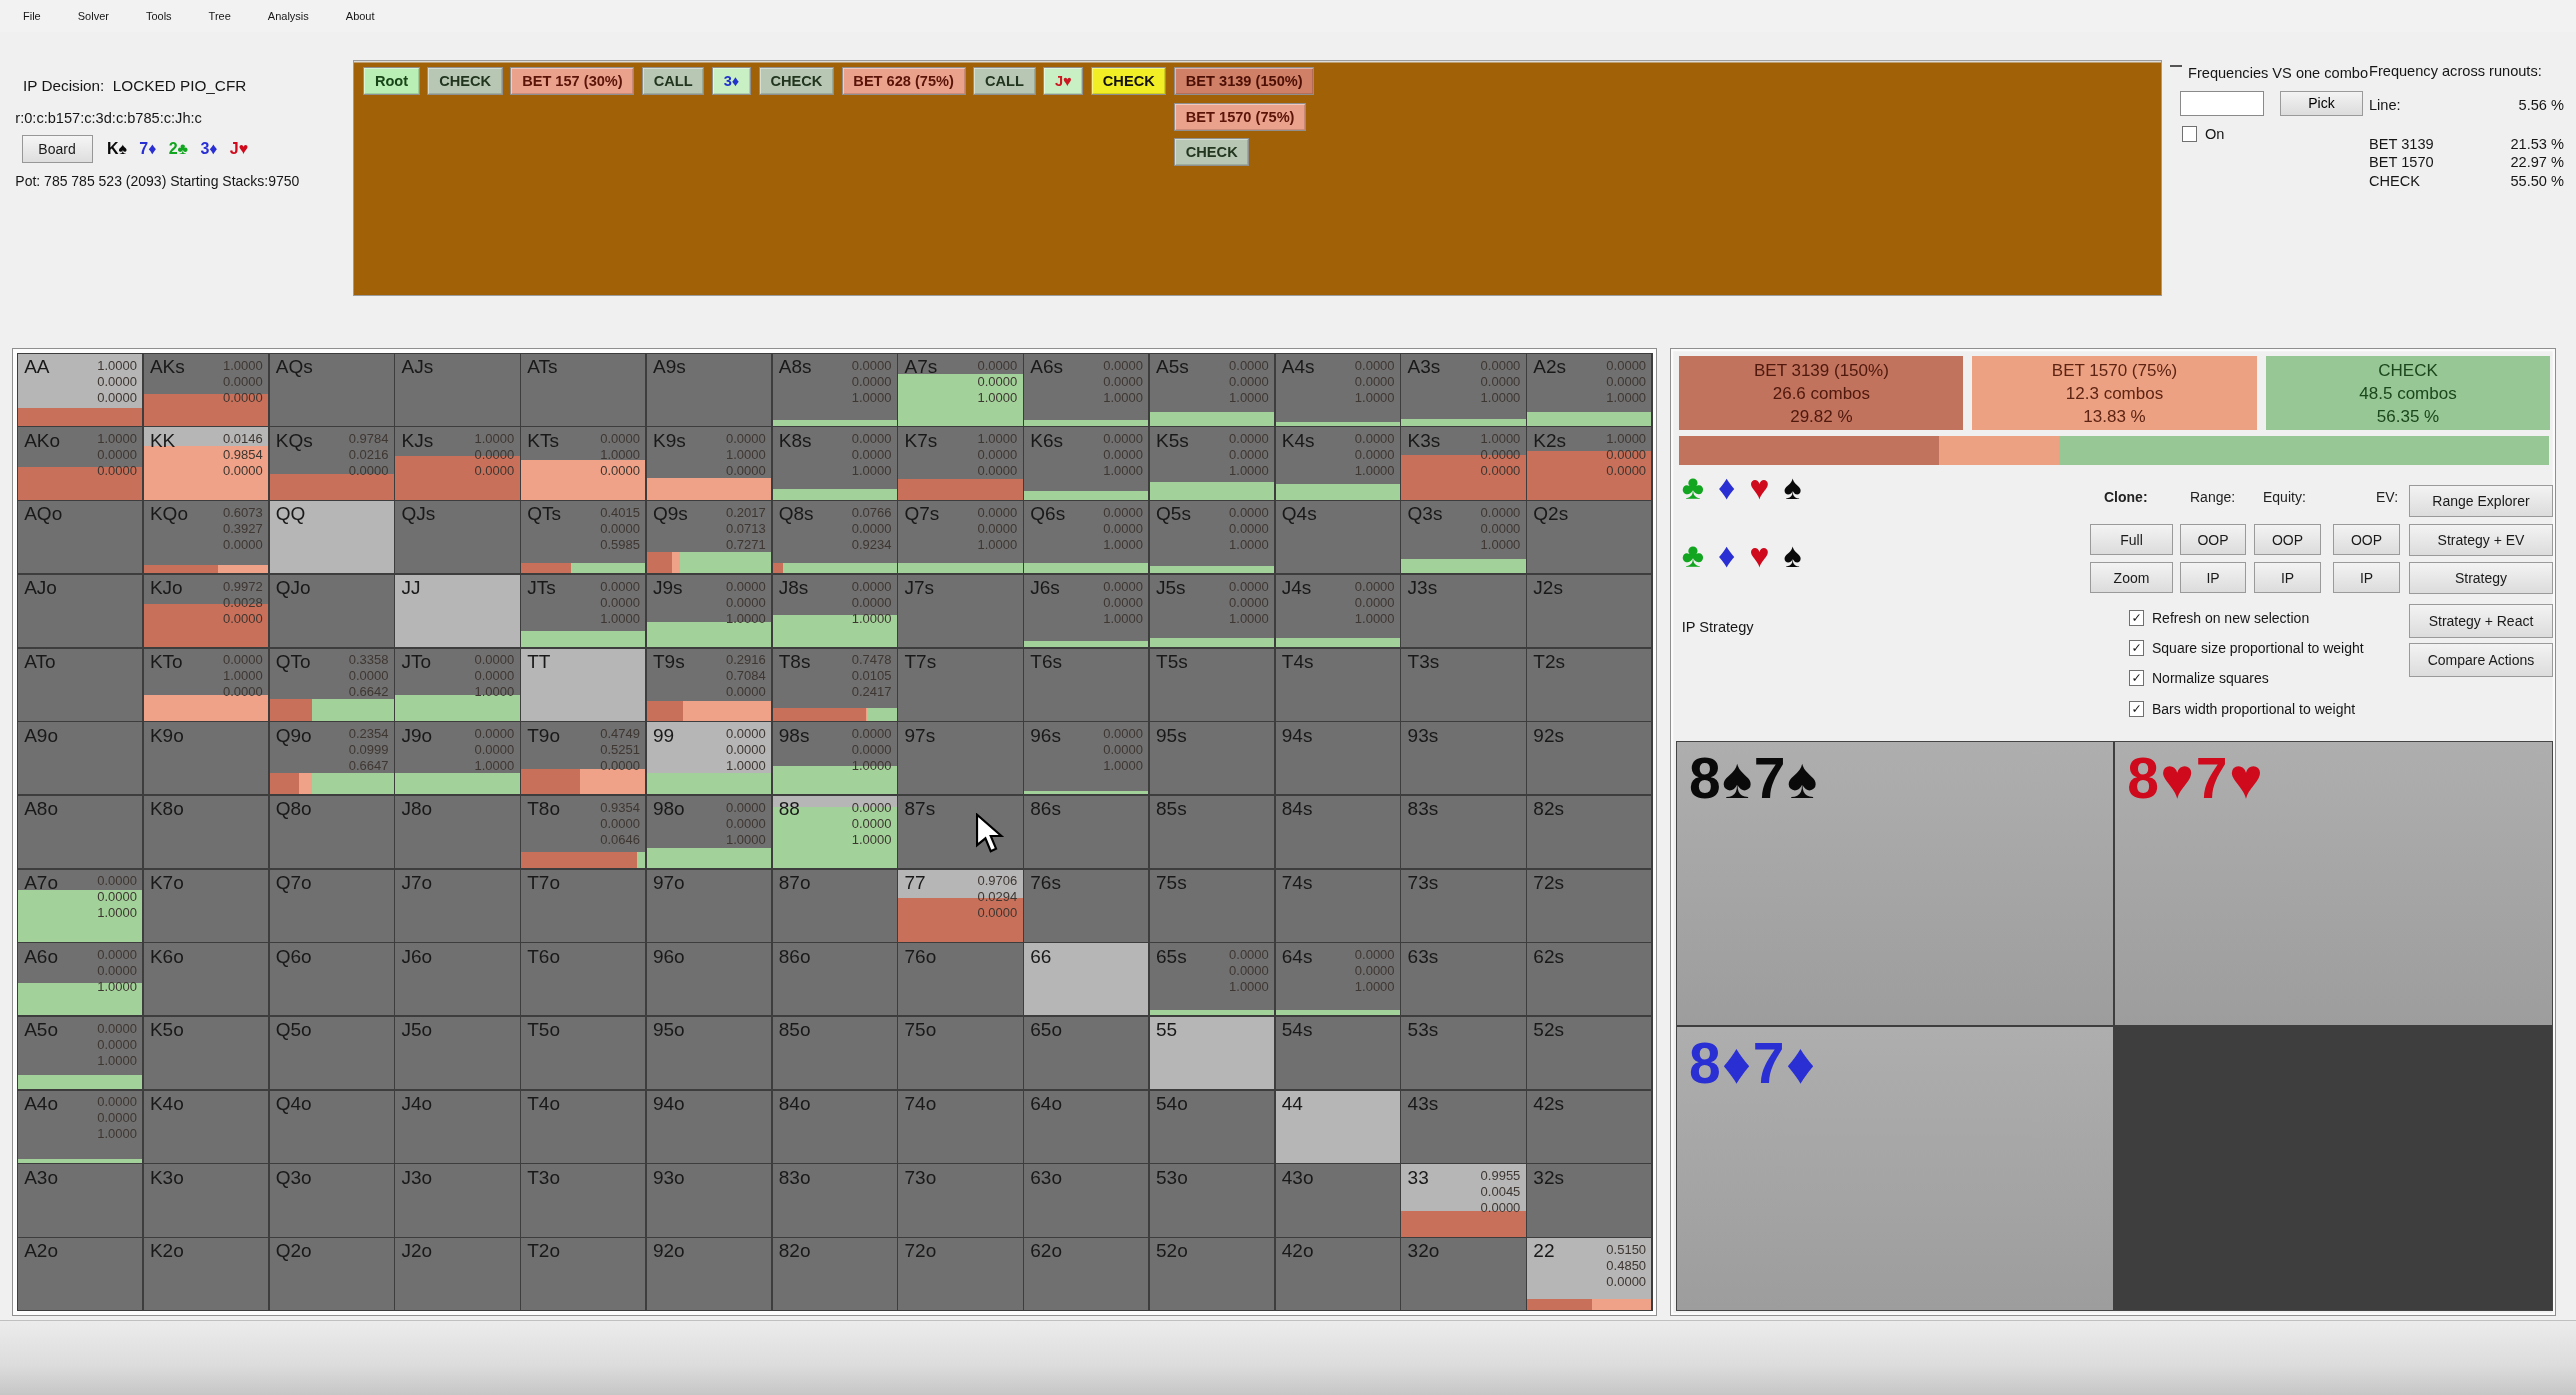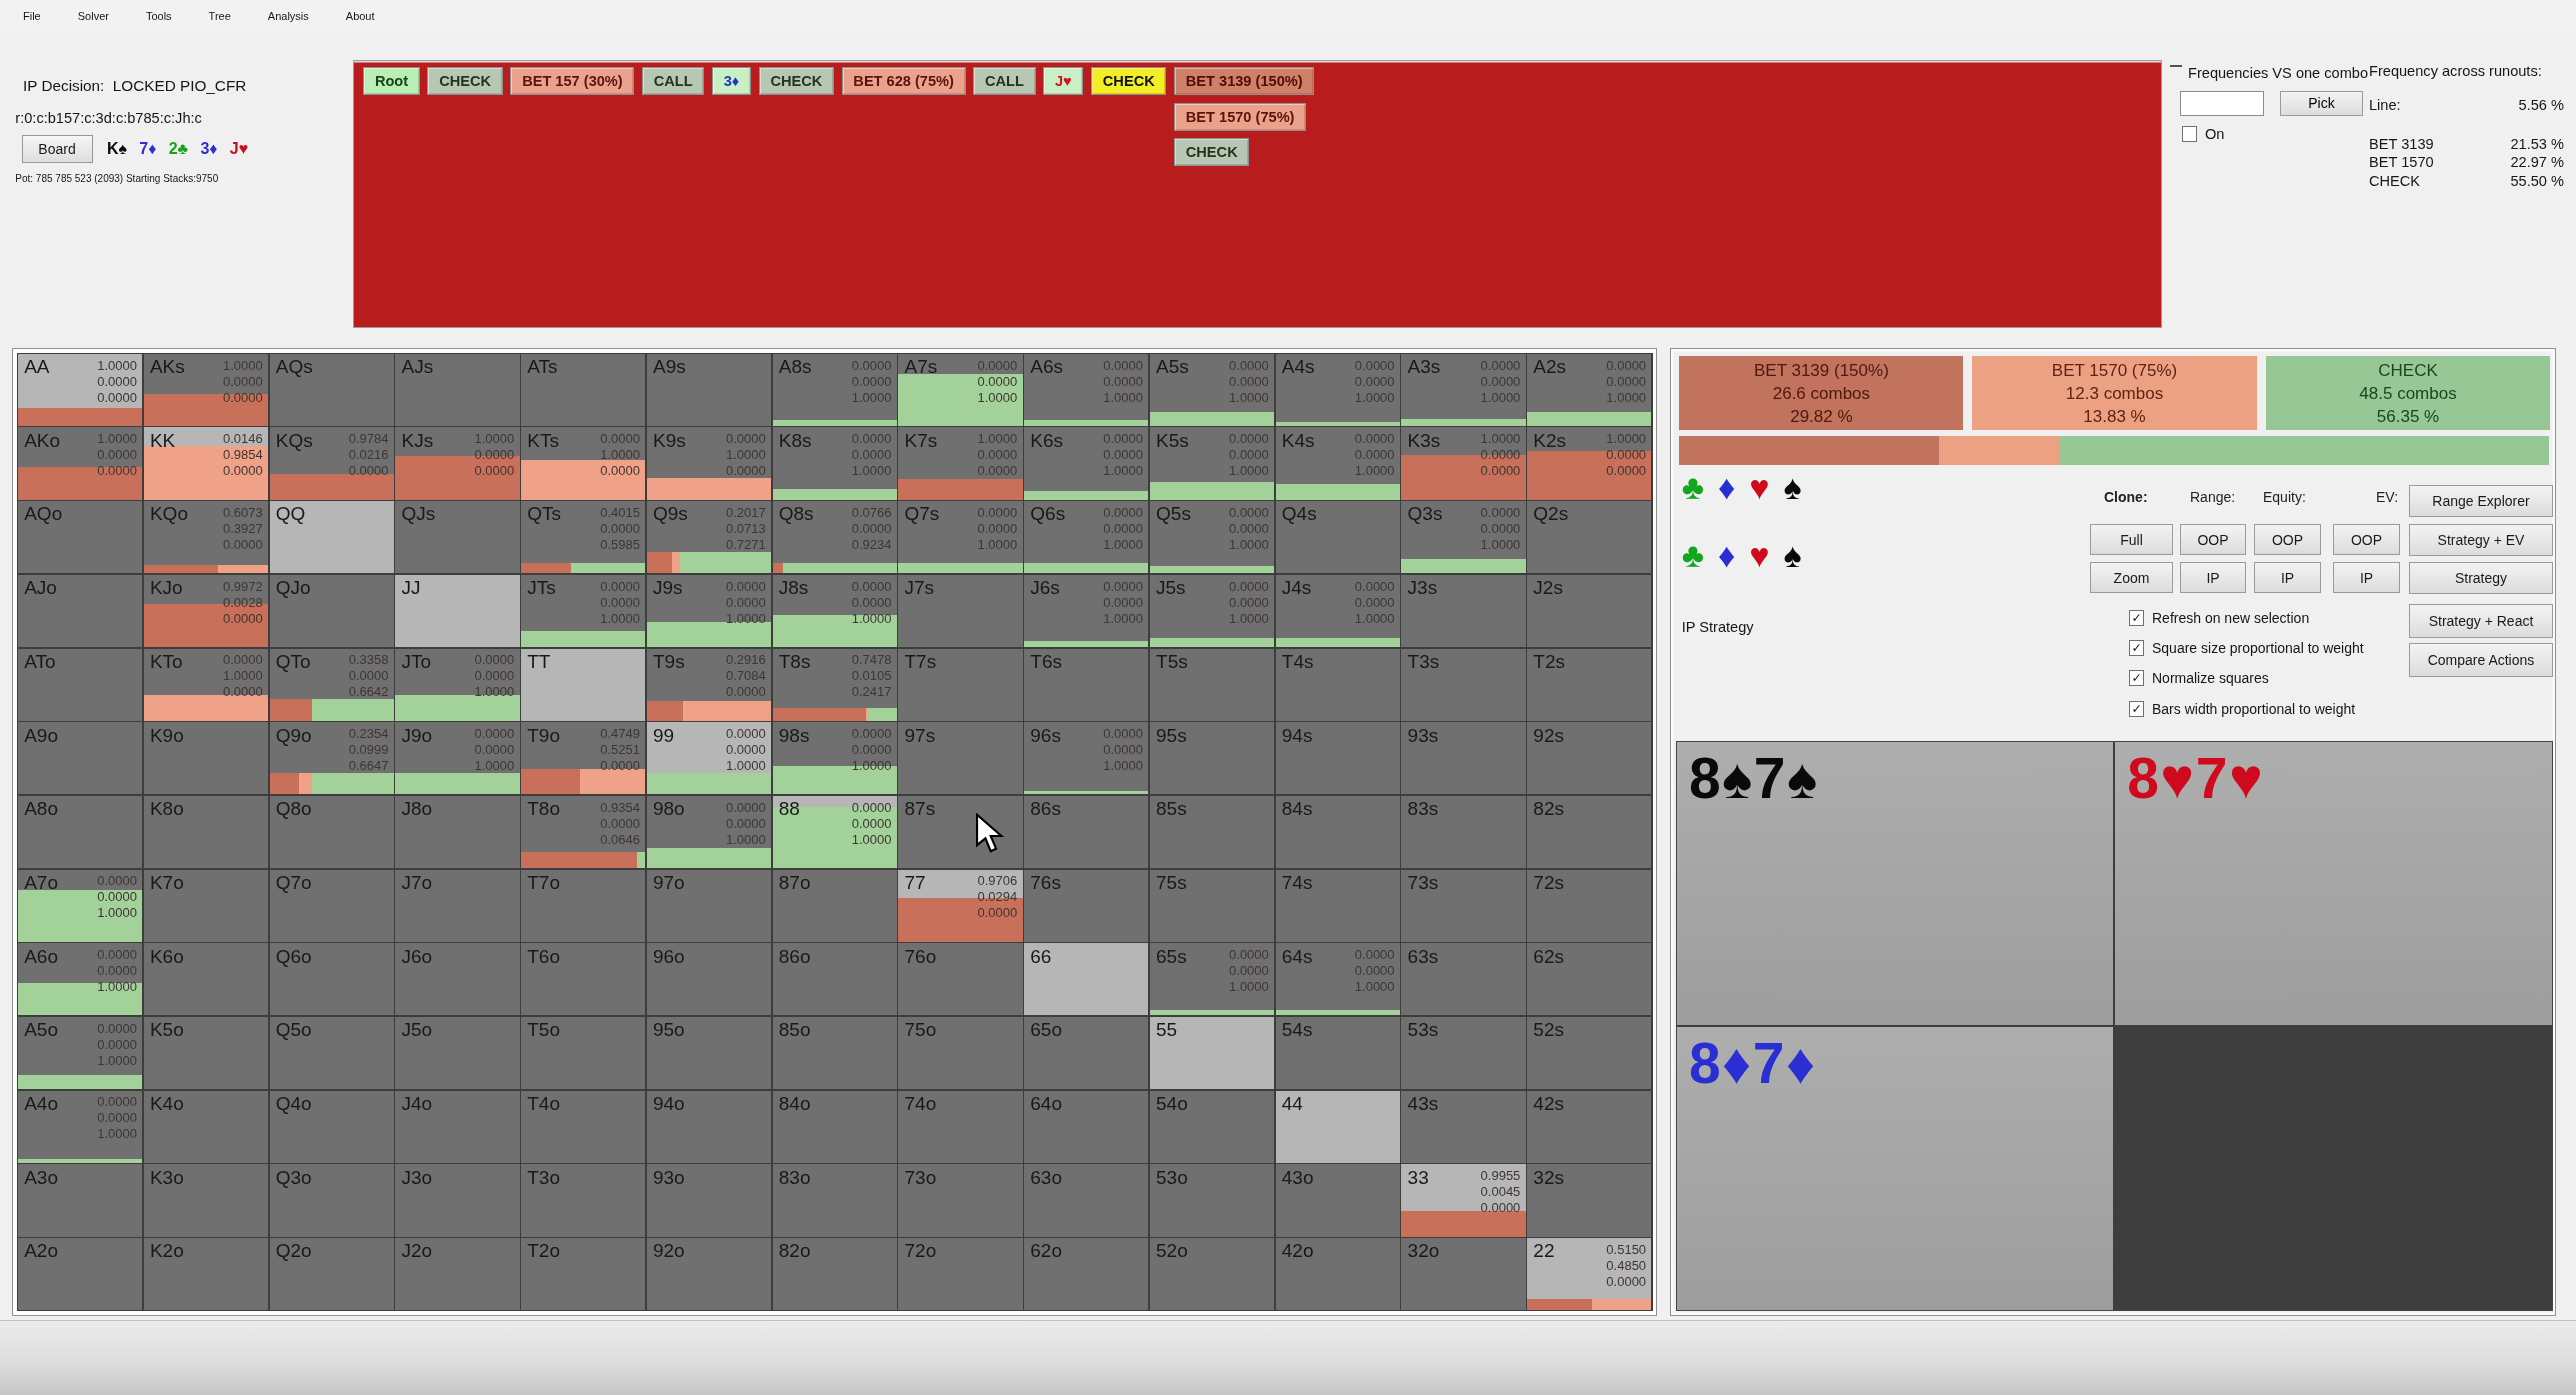--- a/index.html
+++ b/index.html
@@ -10,23 +10,23 @@
   .menubar{position:absolute;left:0;top:0;width:100%;height:32px;display:flex;align-items:center;gap:37px;padding-left:23px;font-size:11px;background:#f2f2f2}
   .tabbar{position:absolute;left:10.7px;top:35px;height:32px;display:flex;align-items:flex-end;font-size:15.3px;z-index:3}
   .tab{background:#ececec;border:0.8px solid #bdbdbd;border-bottom:none;padding:5.4px 12.3px 7px;margin-right:2.3px;border-radius:1.5px 1.5px 0 0;color:#222}
   .tab.sel{background:#fcfcfc;padding-top:7.7px;position:relative;top:0.8px}
 
   .infopane{position:absolute;left:0;top:66px;width:351px;height:268px}
   .ipdec{position:absolute;left:23px;top:10.7px;font-size:15.3px}
   .linestr{position:absolute;left:15.3px;top:44px;font-size:14.6px}
   .boardbtn{position:absolute;left:21.5px;top:69px;width:71px;height:28px;font-size:14px;background:linear-gradient(#f5f5f5,#dedede);border:0.8px solid #979797;color:#1a1a1a}
   .cards{position:absolute;left:107px;top:74px;display:flex;gap:12.3px;font-size:16px;font-weight:bold}
-  .pot{position:absolute;left:15.3px;top:107px;font-size:10px}
-
-  .treepanel{position:absolute;left:353px;top:60px;width:1809px;height:268px;background:#b91c1c;border:0.8px solid #9c9c9c;box-shadow:inset 0 1.5px 0 #dcdcdc}
+  .pot{position:absolute;left:15.3px;top:107px;font-size:14px}
+
+  .treepanel{position:absolute;left:353px;top:60px;width:1809px;height:236px;background:#a16207;border:0.8px solid #9c9c9c;box-shadow:inset 0 1.5px 0 #dcdcdc}
   .treerow{position:absolute;left:9.2px;top:6.1px;display:flex;gap:7.7px;align-items:flex-start}
   .tbtn{height:28px;padding:0 10.7px;font-size:14.6px;font-weight:bold;display:flex;align-items:center;white-space:nowrap;border:0.8px solid #8f8f8f;box-shadow:inset 0.8px 0.8px 0 rgba(255,255,255,.55),inset -0.8px -0.8px 0 rgba(0,0,0,.18);color:#20301f}
   .tbtn.root{background:#b9efb5;color:#174517}
   .tbtn.neutral{background:#b7c7b3;color:#22361f}
   .tbtn.bet{background:#eba28d;color:#5a1408}
   .tbtn.bet-dark{background:#cf8066;color:#4d0f05}
   .tbtn.selected{background:#f2ee25;color:#111}
   .tbtn.card-blue{background:#c9f0c5;color:#2233cc}
   .tbtn.card-red{background:#c9f0c5;color:#cc1822}
   .branchcol{display:flex;flex-direction:column;gap:7.7px;align-items:flex-start}

